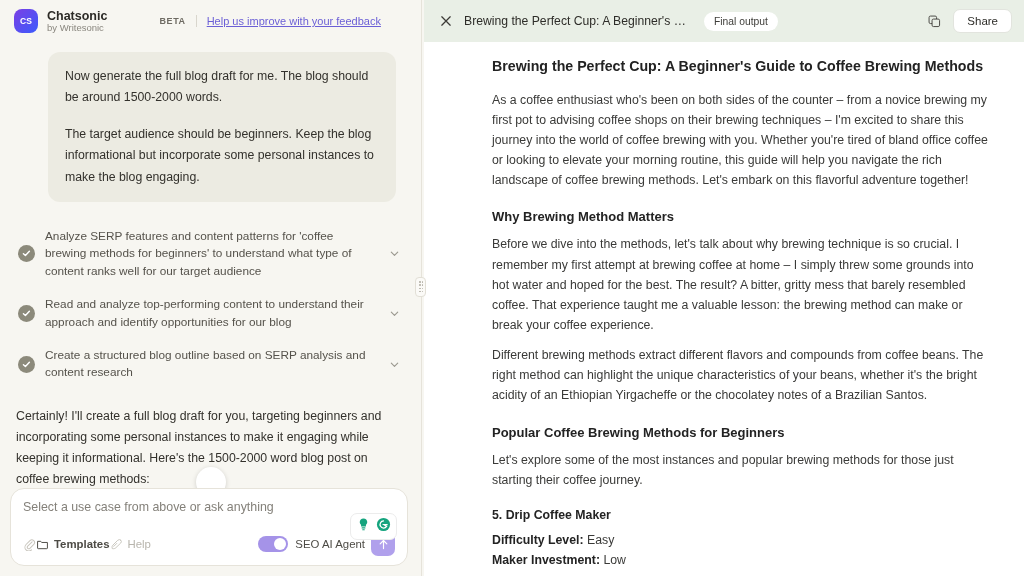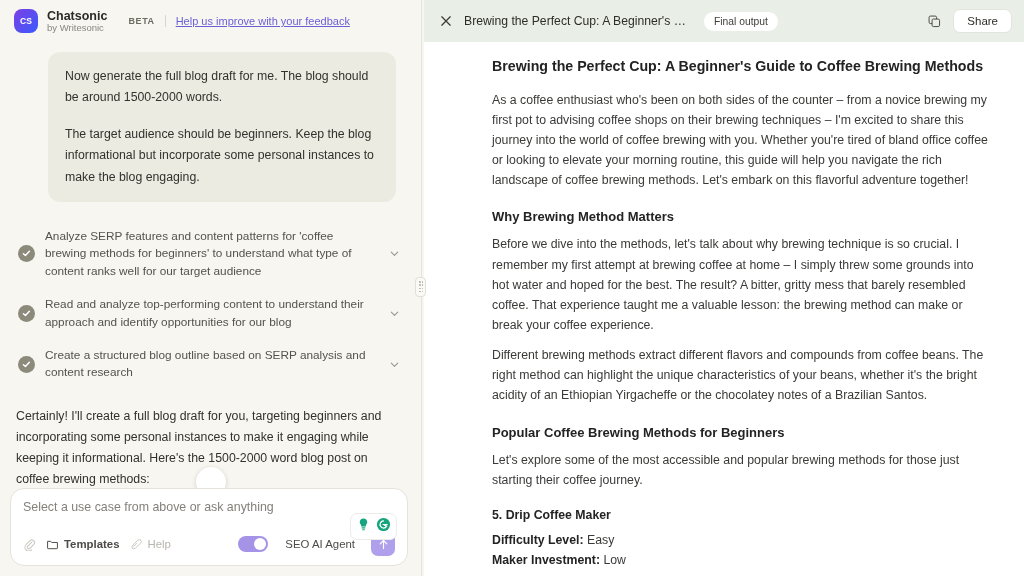--- a/index.html
+++ b/index.html
@@ -29,21 +29,21 @@
     width: 24px; height: 24px; border-radius: 8px;
     background: linear-gradient(135deg, #7b3fe4 0%, #5b4df0 50%, #3b5bfd 100%);
     display: flex; align-items: center; justify-content: center;
     color: #fff; font-size: 8.5px; font-weight: bold; letter-spacing: .2px;
     flex: 0 0 24px;
   }
   .brand-text { margin-left: 9px; line-height: 1.12; }
   .brand-name { font-size: 12.5px; font-weight: bold; color: #2c2a26; display:block; }
   .brand-sub { font-size: 9.5px; color: #8a877f; display:block; }
   .beta-chip {
-    margin-left: 21px; font-size: 9px; font-weight: bold;
+    margin-left: 52px; font-size: 9px; font-weight: bold;
     color: #6e6b63; letter-spacing: .6px;
   }
   .v-sep { width:1px; height:12px; background:#d9d6cd; margin:0 10px; }
   .feedback-link {
     font-size: 11px; color: #6b5fd6; text-decoration: underline;
     cursor: pointer;
   }
 
   .chat-scroll {
     flex: 1 1 auto; overflow: hidden; position: relative;
@@ -100,21 +100,21 @@
   .composer-placeholder {
     font-size: 12.4px; color: #84817a;
   }
   .assist-icons {
     position: absolute; right: 10px; top: 24px;
     display: flex; align-items: center; gap: 5px;
     background: #fff; border: 1px solid #ececec; border-radius: 7px;
     padding: 3px 5px;
   }
   .composer-toolbar {
-    display: flex; align-items: center; gap: 10px;
+    display: flex; align-items: center; 
   }
   .tool-btn {
     display: flex; align-items: center; gap: 5px;
     font-size: 11.4px; font-weight: bold; color: #4d4b45;
     cursor: pointer;
   }
   .tool-btn.muted { color: #b8b5ad; font-weight: normal; }
   .toolbar-spacer { flex: 1 1 auto; }
   .toggle {
     width: 30px; height: 16px; border-radius: 9px;
@@ -377,21 +377,21 @@
 
     <div class="doc-body">
       <div class="doc-h1">Brewing the Perfect Cup: A Beginner's Guide to Coffee Brewing Methods</div>
       <p class="doc-p">As a coffee enthusiast who's been on both sides of the counter – from a novice brewing my first pot to advising coffee shops on their brewing techniques – I'm excited to share this journey into the world of coffee brewing with you. Whether you're tired of bland office coffee or looking to elevate your morning routine, this guide will help you navigate the rich landscape of coffee brewing methods. Let's embark on this flavorful adventure together!</p>
 
       <div class="doc-h2">Why Brewing Method Matters</div>
       <p class="doc-p">Before we dive into the methods, let's talk about why brewing technique is so crucial. I remember my first attempt at brewing coffee at home – I simply threw some grounds into hot water and hoped for the best. The result? A bitter, gritty mess that barely resembled coffee. That experience taught me a valuable lesson: the brewing method can make or break your coffee experience.</p>
       <p class="doc-p">Different brewing methods extract different flavors and compounds from coffee beans. The right method can highlight the unique characteristics of your beans, whether it's the bright acidity of an Ethiopian Yirgacheffe or the chocolatey notes of a Brazilian Santos.</p>
 
       <div class="doc-h2">Popular Coffee Brewing Methods for Beginners</div>
-      <p class="doc-p">Let's explore some of the most accessible and popular brewing methods for those just starting their coffee journey.</p>
+      <p class="doc-p">Let's explore some of the most instances and popular brewing methods for those just starting their coffee journey.</p>
 
       <div class="doc-h3">5. Drip Coffee Maker</div>
       <div class="doc-meta">
         <b>Difficulty Level:</b>
         <span>Easy</span>
       </div>
       <div class="doc-meta">
         <b>Maker Investment:</b>
         <span>Low</span>
       </div>

